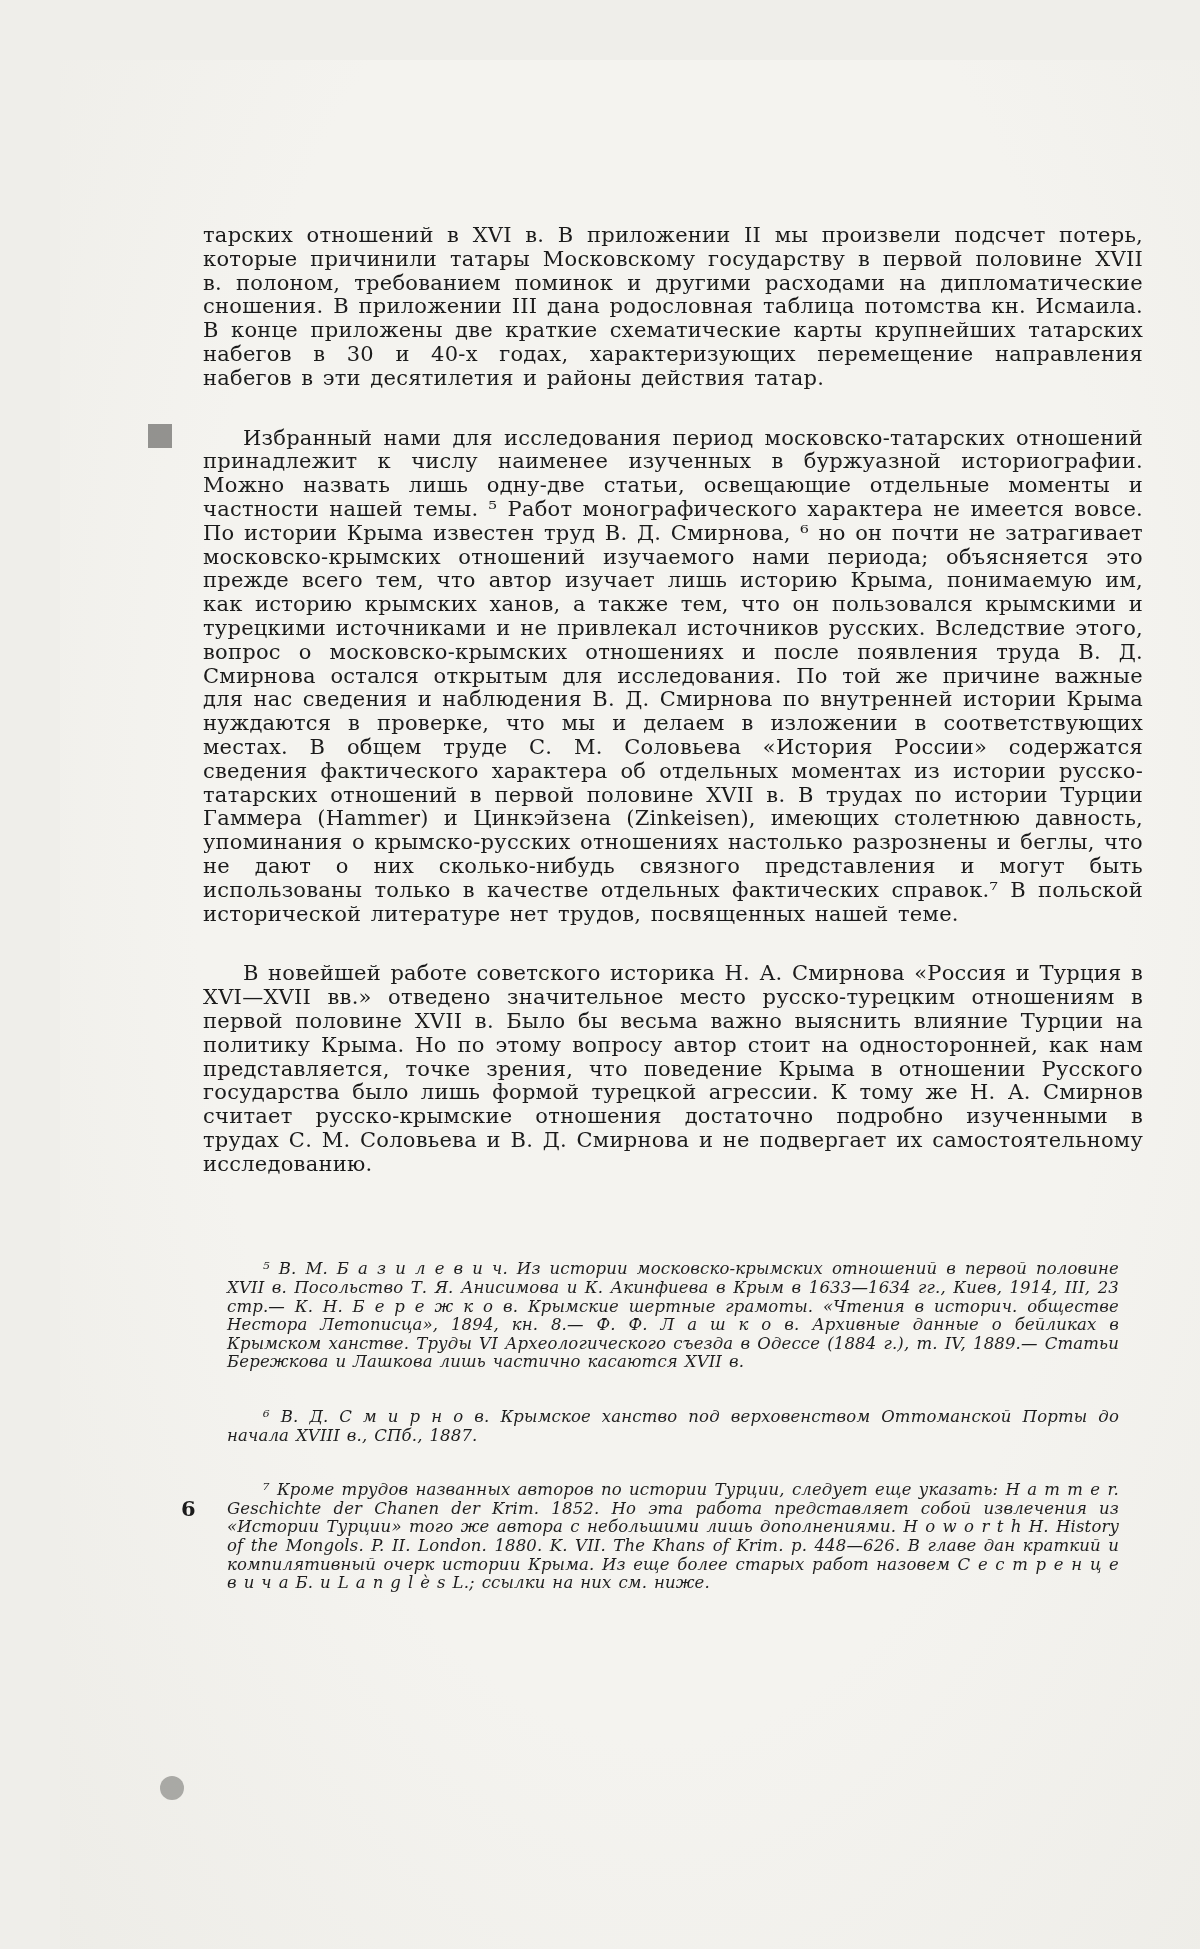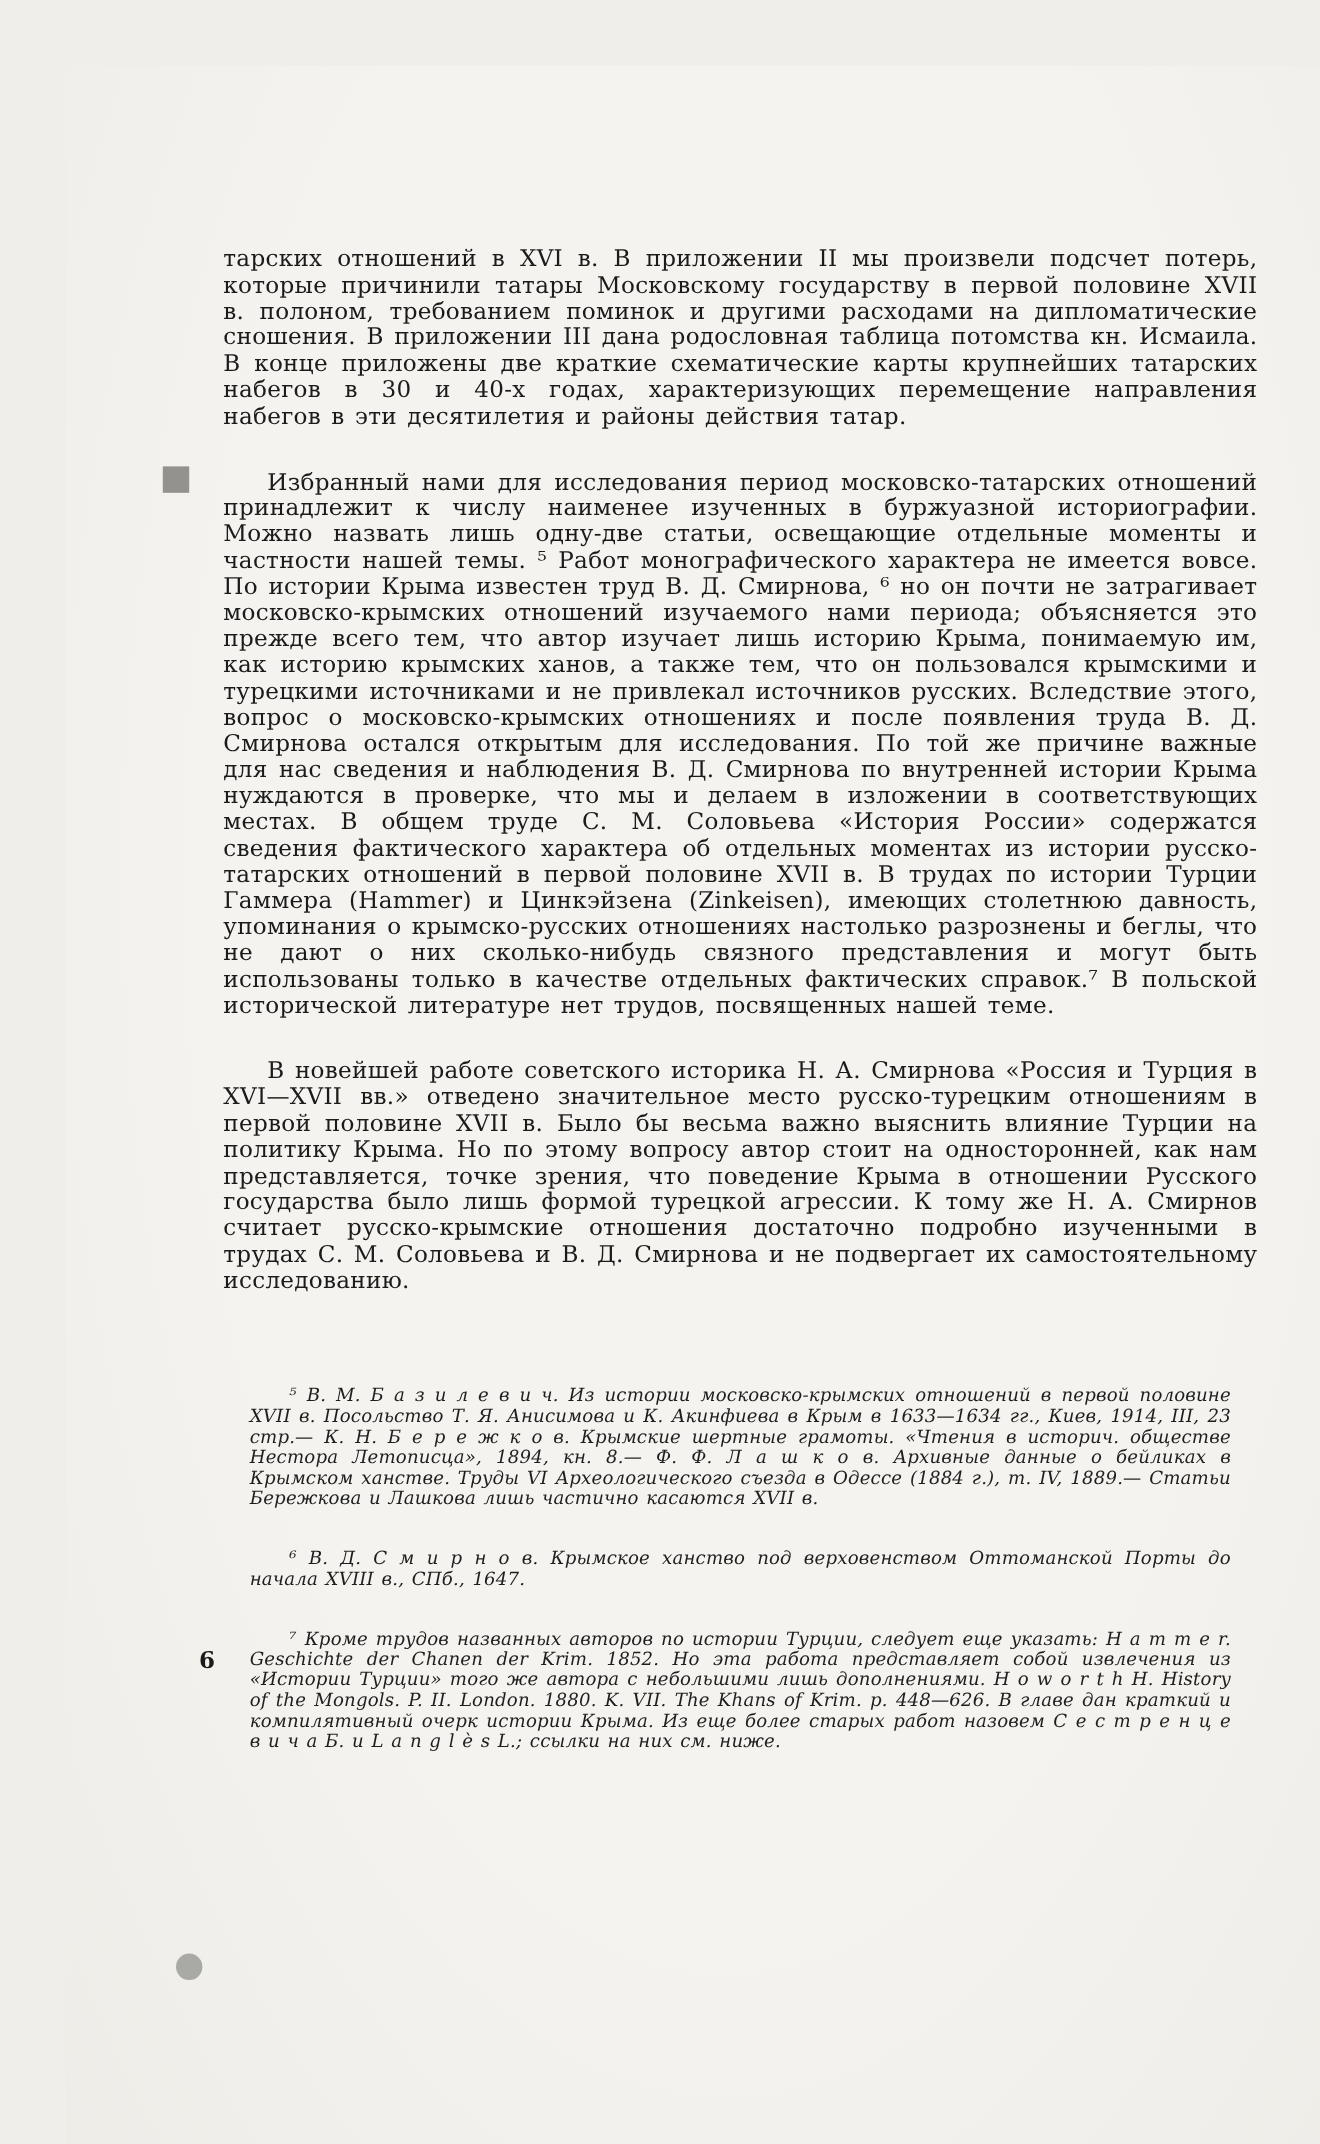--- a/index.html
+++ b/index.html
@@ -104,21 +104,21 @@
   <div class="text-block">
 
     <p class="body-par no-indent">тарских отношений в XVI в. В приложении II мы произвели подсчет потерь, которые причинили татары Московскому государству в первой половине XVII в. полоном, требованием поминок и другими расходами на дипломатические сношения. В приложении III дана родословная таблица потомства кн. Исмаила. В конце приложены две краткие схематические карты крупнейших татарских набегов в 30 и 40-х годах, характеризующих перемещение направления набегов в эти десятилетия и районы действия татар.</p>
 
     <p class="body-par">Избранный нами для исследования период московско-татарских отношений принадлежит к числу наименее изученных в буржуазной историографии. Можно назвать лишь одну-две статьи, освещающие отдельные моменты и частности нашей темы. ⁵ Работ монографического характера не имеется вовсе. По истории Крыма известен труд В. Д. Смирнова, ⁶ но он почти не затрагивает московско-крымских отношений изучаемого нами периода; объясняется это прежде всего тем, что автор изучает лишь историю Крыма, понимаемую им, как историю крымских ханов, а также тем, что он пользовался крымскими и турецкими источниками и не привлекал источников русских. Вследствие этого, вопрос о московско-крымских отношениях и после появления труда В. Д. Смирнова остался открытым для исследования. По той же причине важные для нас сведения и наблюдения В. Д. Смирнова по внутренней истории Крыма нуждаются в проверке, что мы и делаем в изложении в соответствующих местах. В общем труде С. М. Соловьева «История России» содержатся сведения фактического характера об отдельных моментах из истории русско-татарских отношений в первой половине XVII в. В трудах по истории Турции Гаммера (Hammer) и Цинкэйзена (Zinkeisen), имеющих столетнюю давность, упоминания о крымско-русских отношениях настолько разрознены и беглы, что не дают о них сколько-нибудь связного представления и могут быть использованы только в качестве отдельных фактических справок.⁷ В польской исторической литературе нет трудов, посвященных нашей теме.</p>
 
     <p class="body-par">В новейшей работе советского историка Н. А. Смирнова «Россия и Турция в XVI—XVII вв.» отведено значительное место русско-турецким отношениям в первой половине XVII в. Было бы весьма важно выяснить влияние Турции на политику Крыма. Но по этому вопросу автор стоит на односторонней, как нам представляется, точке зрения, что поведение Крыма в отношении Русского государства было лишь формой турецкой агрессии. К тому же Н. А. Смирнов считает русско-крымские отношения достаточно подробно изученными в трудах С. М. Соловьева и В. Д. Смирнова и не подвергает их самостоятельному исследованию.</p>
 
     <div class="footnotes">
       <p class="footnote">⁵ В. М. Б а з и л е в и ч. Из истории московско-крымских отношений в первой половине XVII в. Посольство Т. Я. Анисимова и К. Акинфиева в Крым в 1633—1634 гг., Киев, 1914, III, 23 стр.— К. Н. Б е р е ж к о в. Крымские шертные грамоты. «Чтения в историч. обществе Нестора Летописца», 1894, кн. 8.— Ф. Ф. Л а ш к о в. Архивные данные о бейликах в Крымском ханстве. Труды VI Археологического съезда в Одессе (1884 г.), т. IV, 1889.— Статьи Бережкова и Лашкова лишь частично касаются XVII в.</p>
-      <p class="footnote">⁶ В. Д. С м и р н о в. Крымское ханство под верховенством Оттоманской Порты до начала XVIII в., СПб., 1647.</p>
+      <p class="footnote">⁶ В. Д. С м и р н о в. Крымское ханство под верховенством Оттоманской Порты до начала XVIII в., СПб., 1887.</p>
       <p class="footnote">⁷ Кроме трудов названных авторов по истории Турции, следует еще указать: H a m m e r. Geschichte der Chanen der Krim. 1852. Но эта работа представляет собой извлечения из «Истории Турции» того же автора с небольшими лишь дополнениями. H o w o r t h H. History of the Mongols. P. II. London. 1880. K. VII. The Khans of Krim. p. 448—626. В главе дан краткий и компилятивный очерк истории Крыма. Из еще более старых работ назовем С е с т р е н ц е в и ч а Б. и L a n g l è s L.; ссылки на них см. ниже.</p>
     </div>
 
   </div>
 
   <div class="page-number">6</div>
 
   <div class="watermark">Библиотека "Руниверс"</div>
 
 </div>

